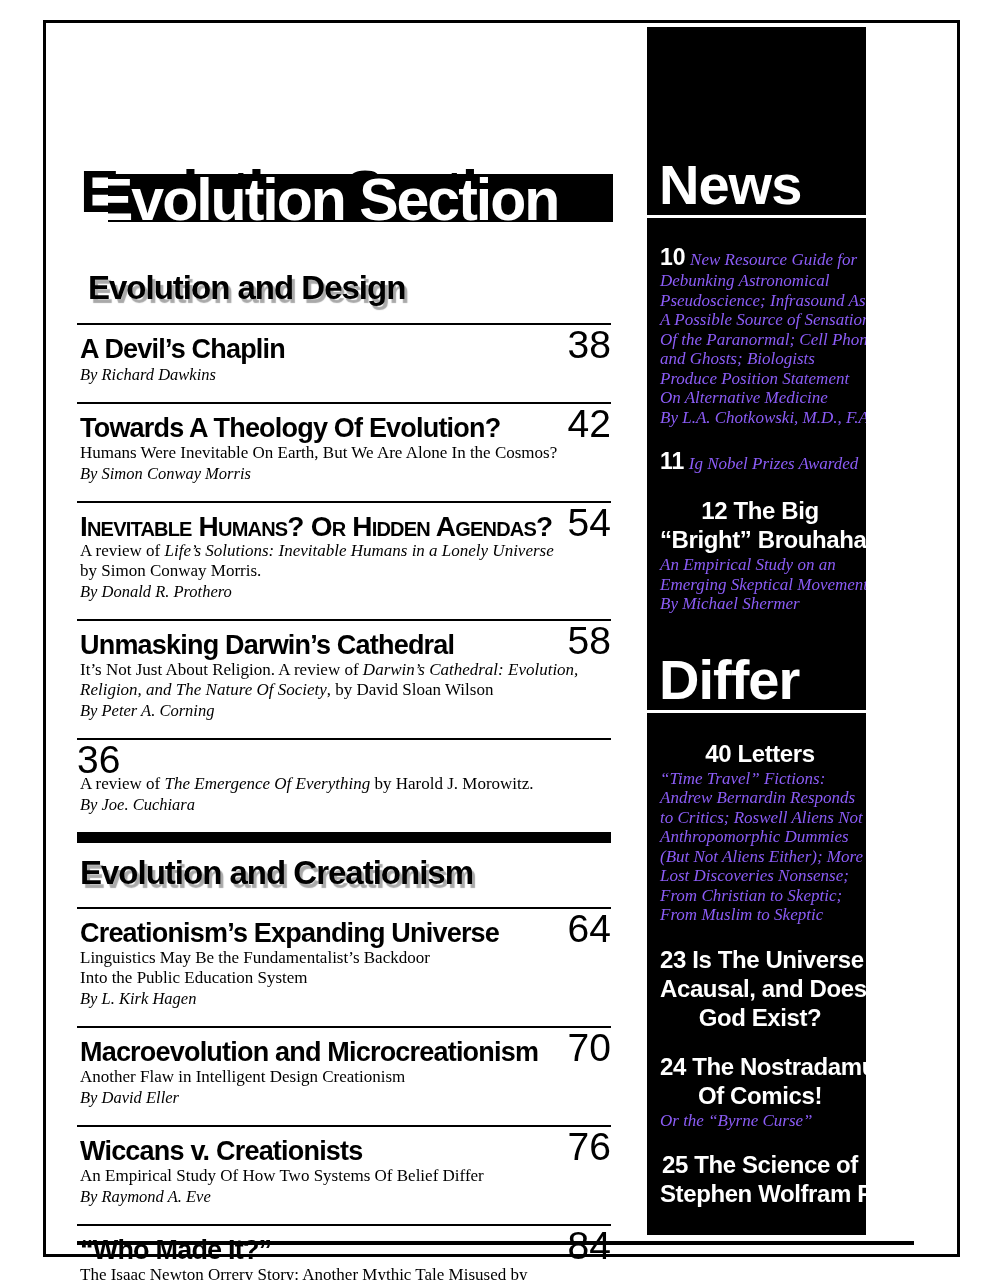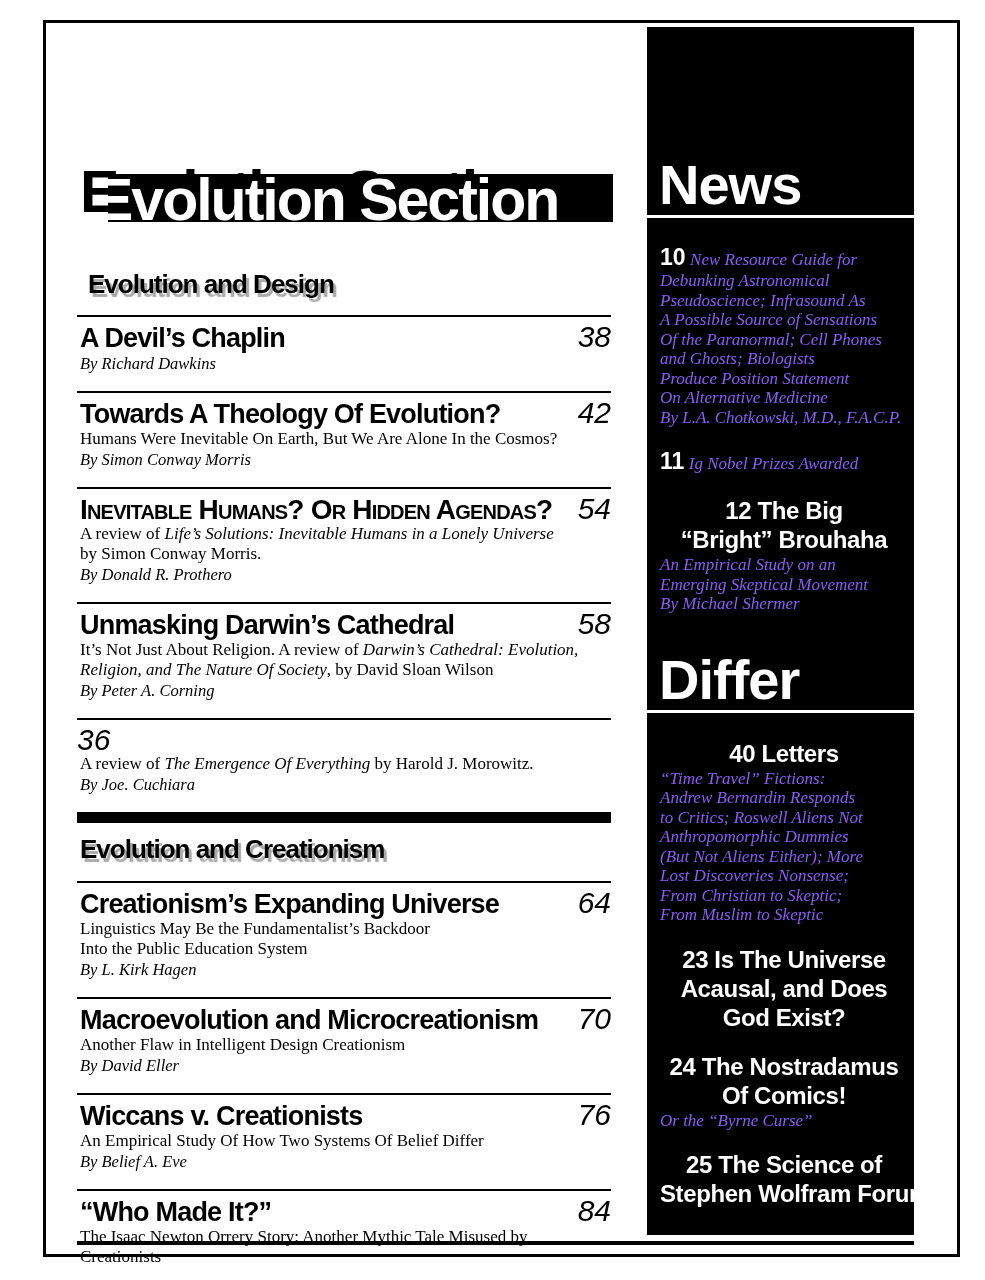--- a/index.html
+++ b/index.html
@@ -18,42 +18,42 @@
   .main-title {
     position:relative; height:64px; margin-top:140px; margin-left:3px;
     font-weight:bold; font-size:59px; line-height:1; letter-spacing:-2px; white-space:nowrap;
   }
   .mt-black { position:absolute; left:0; top:0; color:#000; }
   .mt-band  { position:absolute; left:28px; top:11px; width:505px; height:48px;
               background:#000; overflow:hidden; }
   .mt-white { position:absolute; left:-14px; top:-3px; color:#fff; }
 
   .sub-heading {
-    font-size:26px; font-weight:bold; line-height:1.05; letter-spacing:-1px;
+    font-size:33px; font-weight:bold; line-height:1.05; letter-spacing:-1px;
     margin:44px 0 17px 3px; text-shadow:3px 4px 1px #a9a9a9;
   }
   .sub-heading.indent { margin-left:11px; }
   .sub-heading.after-bar { margin-top:13px; }
 
   .heavy-bar { height:11px; background:#000; margin:6px 0 0; }
 
   .article { border-top:2px solid #000; padding-top:5px; margin-bottom:17px; }
   .title-row { display:flex; justify-content:space-between; align-items:baseline; }
   .a-title { font-size:27px; line-height:29px; margin:0 8px 0 3px; letter-spacing:-0.8px; font-weight:bold; white-space:nowrap; }
   .a-title.smallcaps { font-variant:small-caps; font-size:28px; }
-  .page-num { font-size:30px; font-weight:400; line-height:29px; flex:none;font-style:italic; }
+  .page-num { font-size:39px; font-weight:400; line-height:29px; flex:none; }
   .desc { font-family:"Liberation Serif", serif; font-size:17px; line-height:20px; margin:0 0 0 3px; }
   .desc .it { font-style:italic; }
   .byline { font-family:"Liberation Serif", serif; font-style:italic; font-size:16.5px; line-height:20px; margin:1px 0 0 3px; }
 
   .bottom-rule { position:absolute; left:31px; top:1218px; width:837px; border-top:4px solid #000; }
 
   
   .sidebar {
-    position:absolute; left:601px; top:4px; width:267px; height:1208px;
+    position:absolute; left:601px; top:4px; width:219px; height:1208px;
     background:#000; color:#fff; overflow:hidden;
   }
   .sb-heading {
     font-size:56px; font-weight:bold; line-height:1; letter-spacing:-1px;
     margin:0 0 2px 12px; color:#fff;
   }
   .sb-section.news  .sb-heading { margin-top:130px; }
   .sb-section.forum .sb-heading { margin-top:38px; }
   .white-rule { border-top:3px solid #fff; }
   .sb-body { padding:26px 6px 0 13px; }
@@ -143,21 +143,21 @@
             </div>
             <p class="desc"><span>Another Flaw in Intelligent Design Creationism</span></p>
             <p class="byline">By David Eller</p>
           </article>
           <article class="article">
             <div class="title-row">
               <h3 class="a-title">Wiccans v. Creationists</h3>
               <span class="page-num">76</span>
             </div>
             <p class="desc"><span>An Empirical Study Of How Two Systems Of Belief Differ</span></p>
-            <p class="byline">By Belief A. Eve</p>
+            <p class="byline">By Raymond A. Eve</p>
           </article>
           <article class="article">
             <div class="title-row">
               <h3 class="a-title">“Who Made It?”</h3>
               <span class="page-num">84</span>
             </div>
             <p class="desc"><span>The Isaac Newton Orrery Story: Another Mythic Tale Misused by Creationists</span></p>
           </article>
         </div>
     </div>

